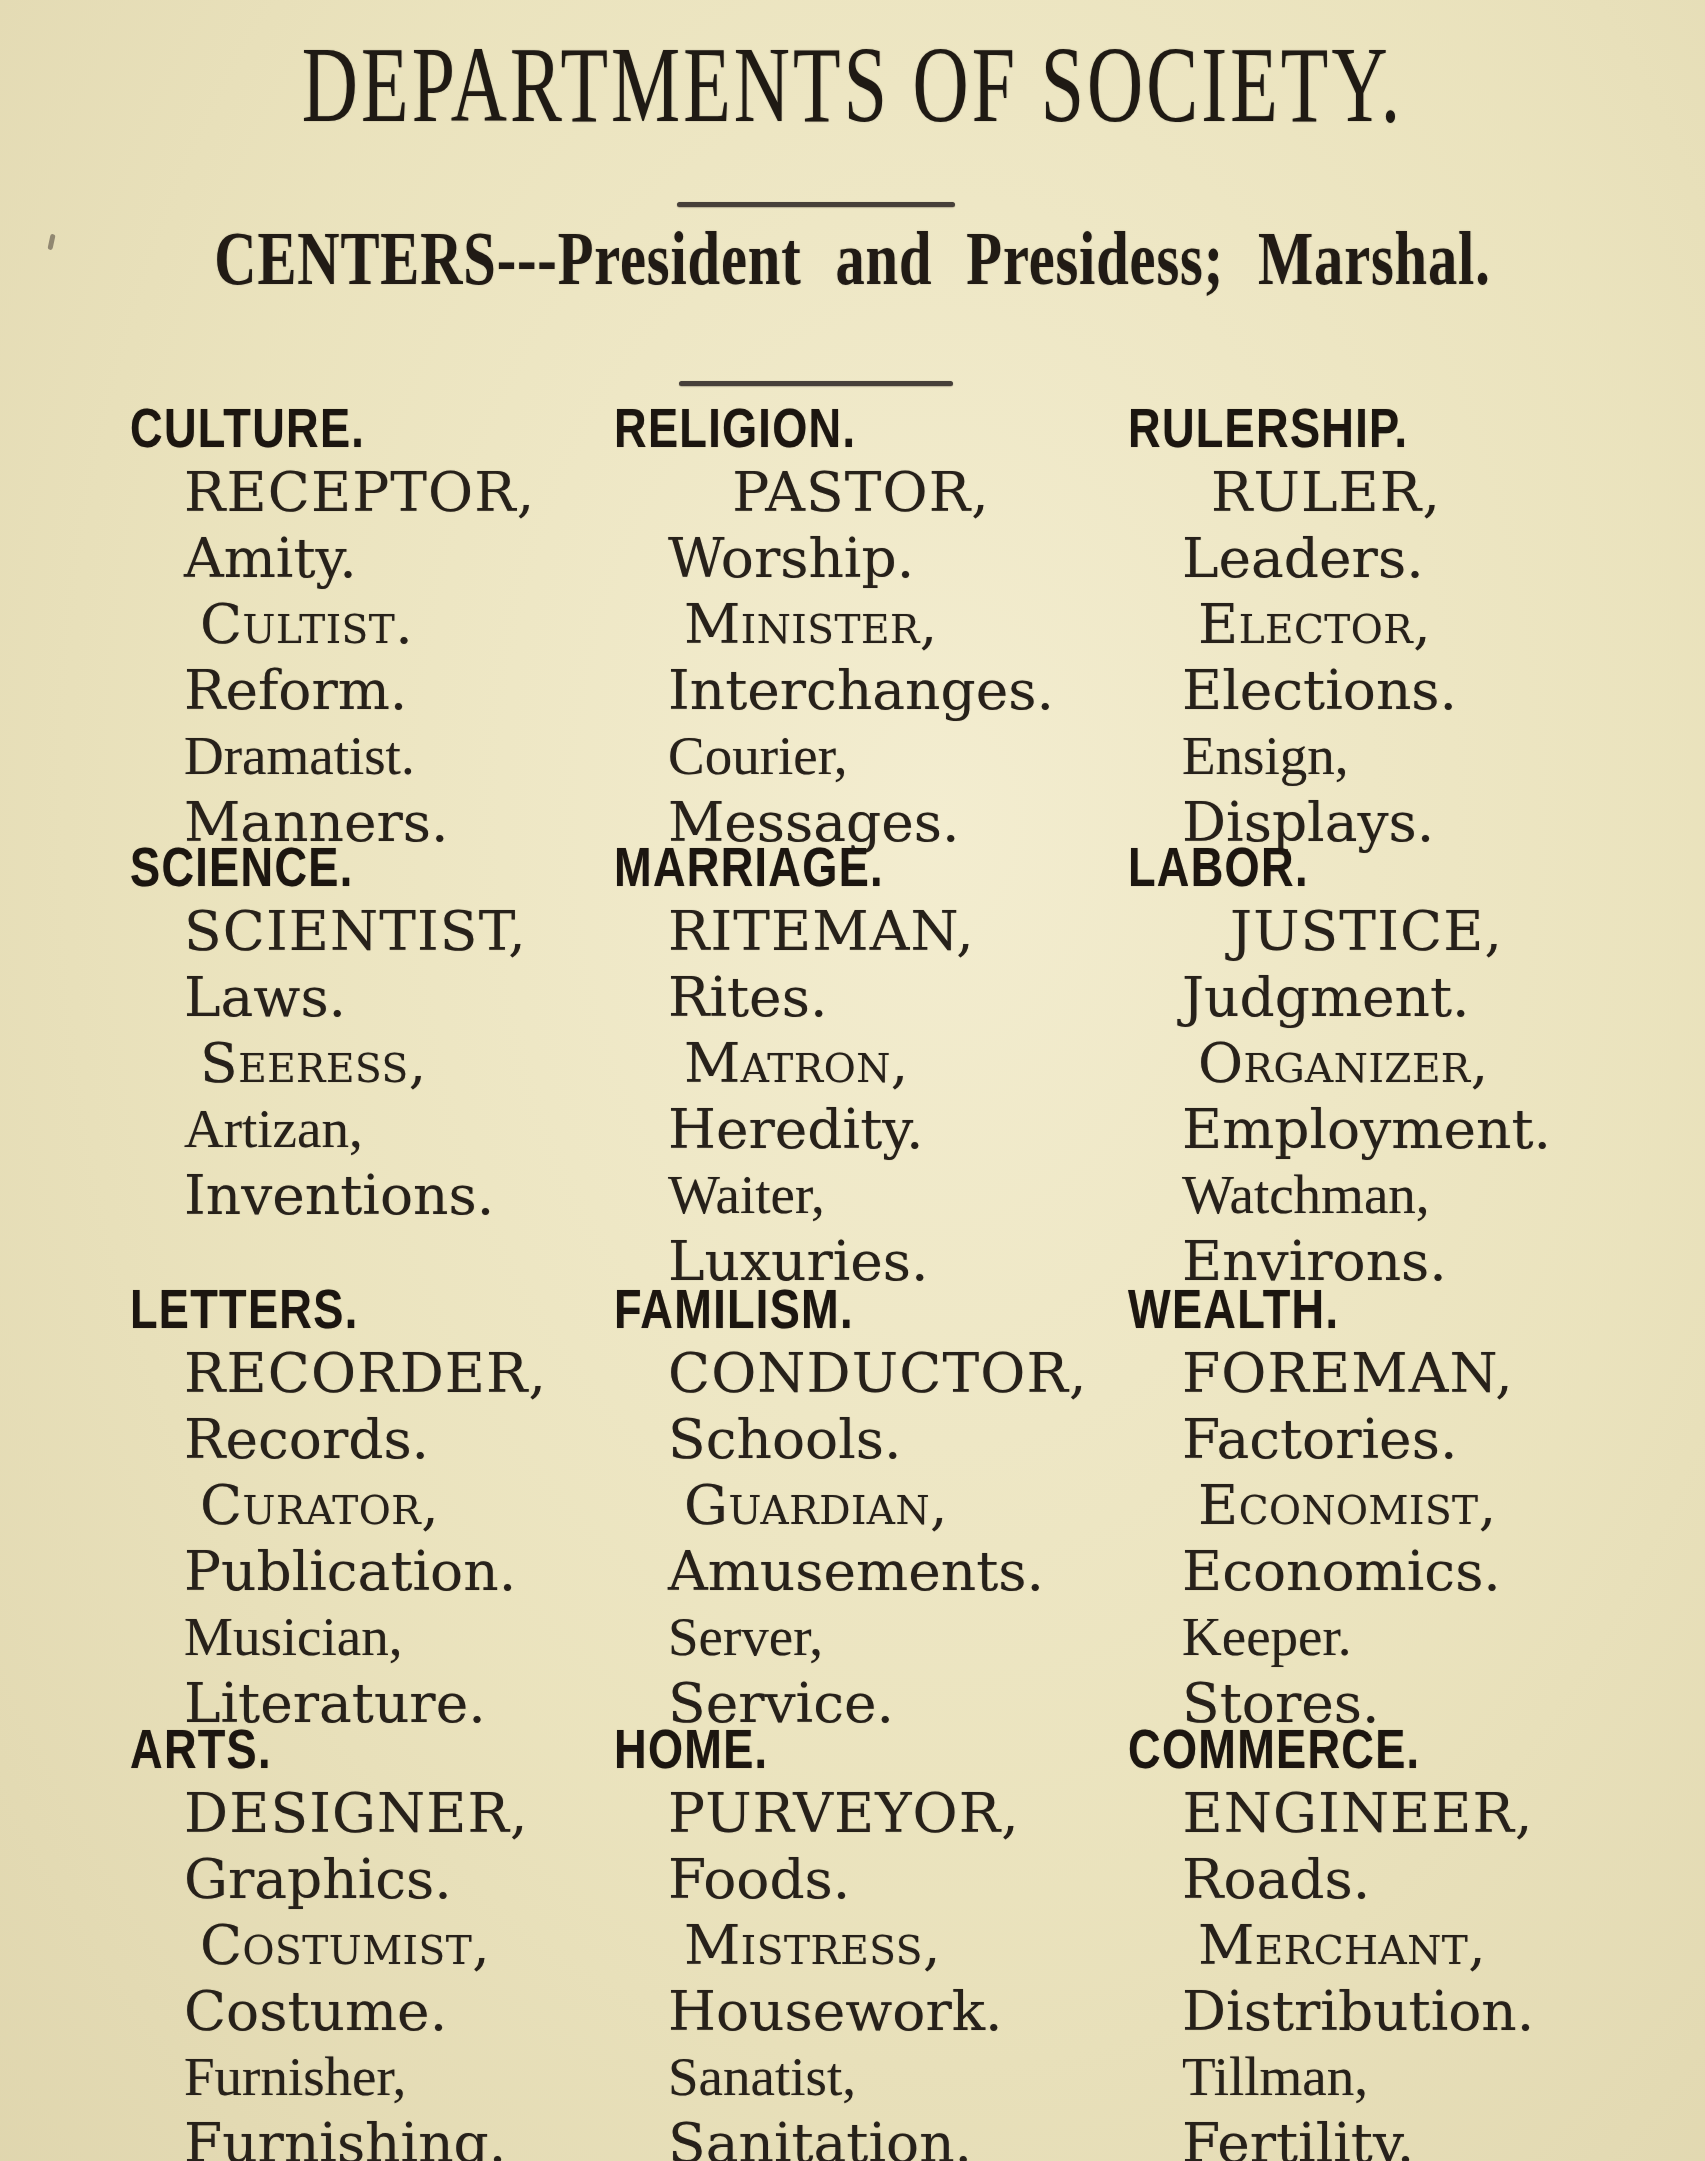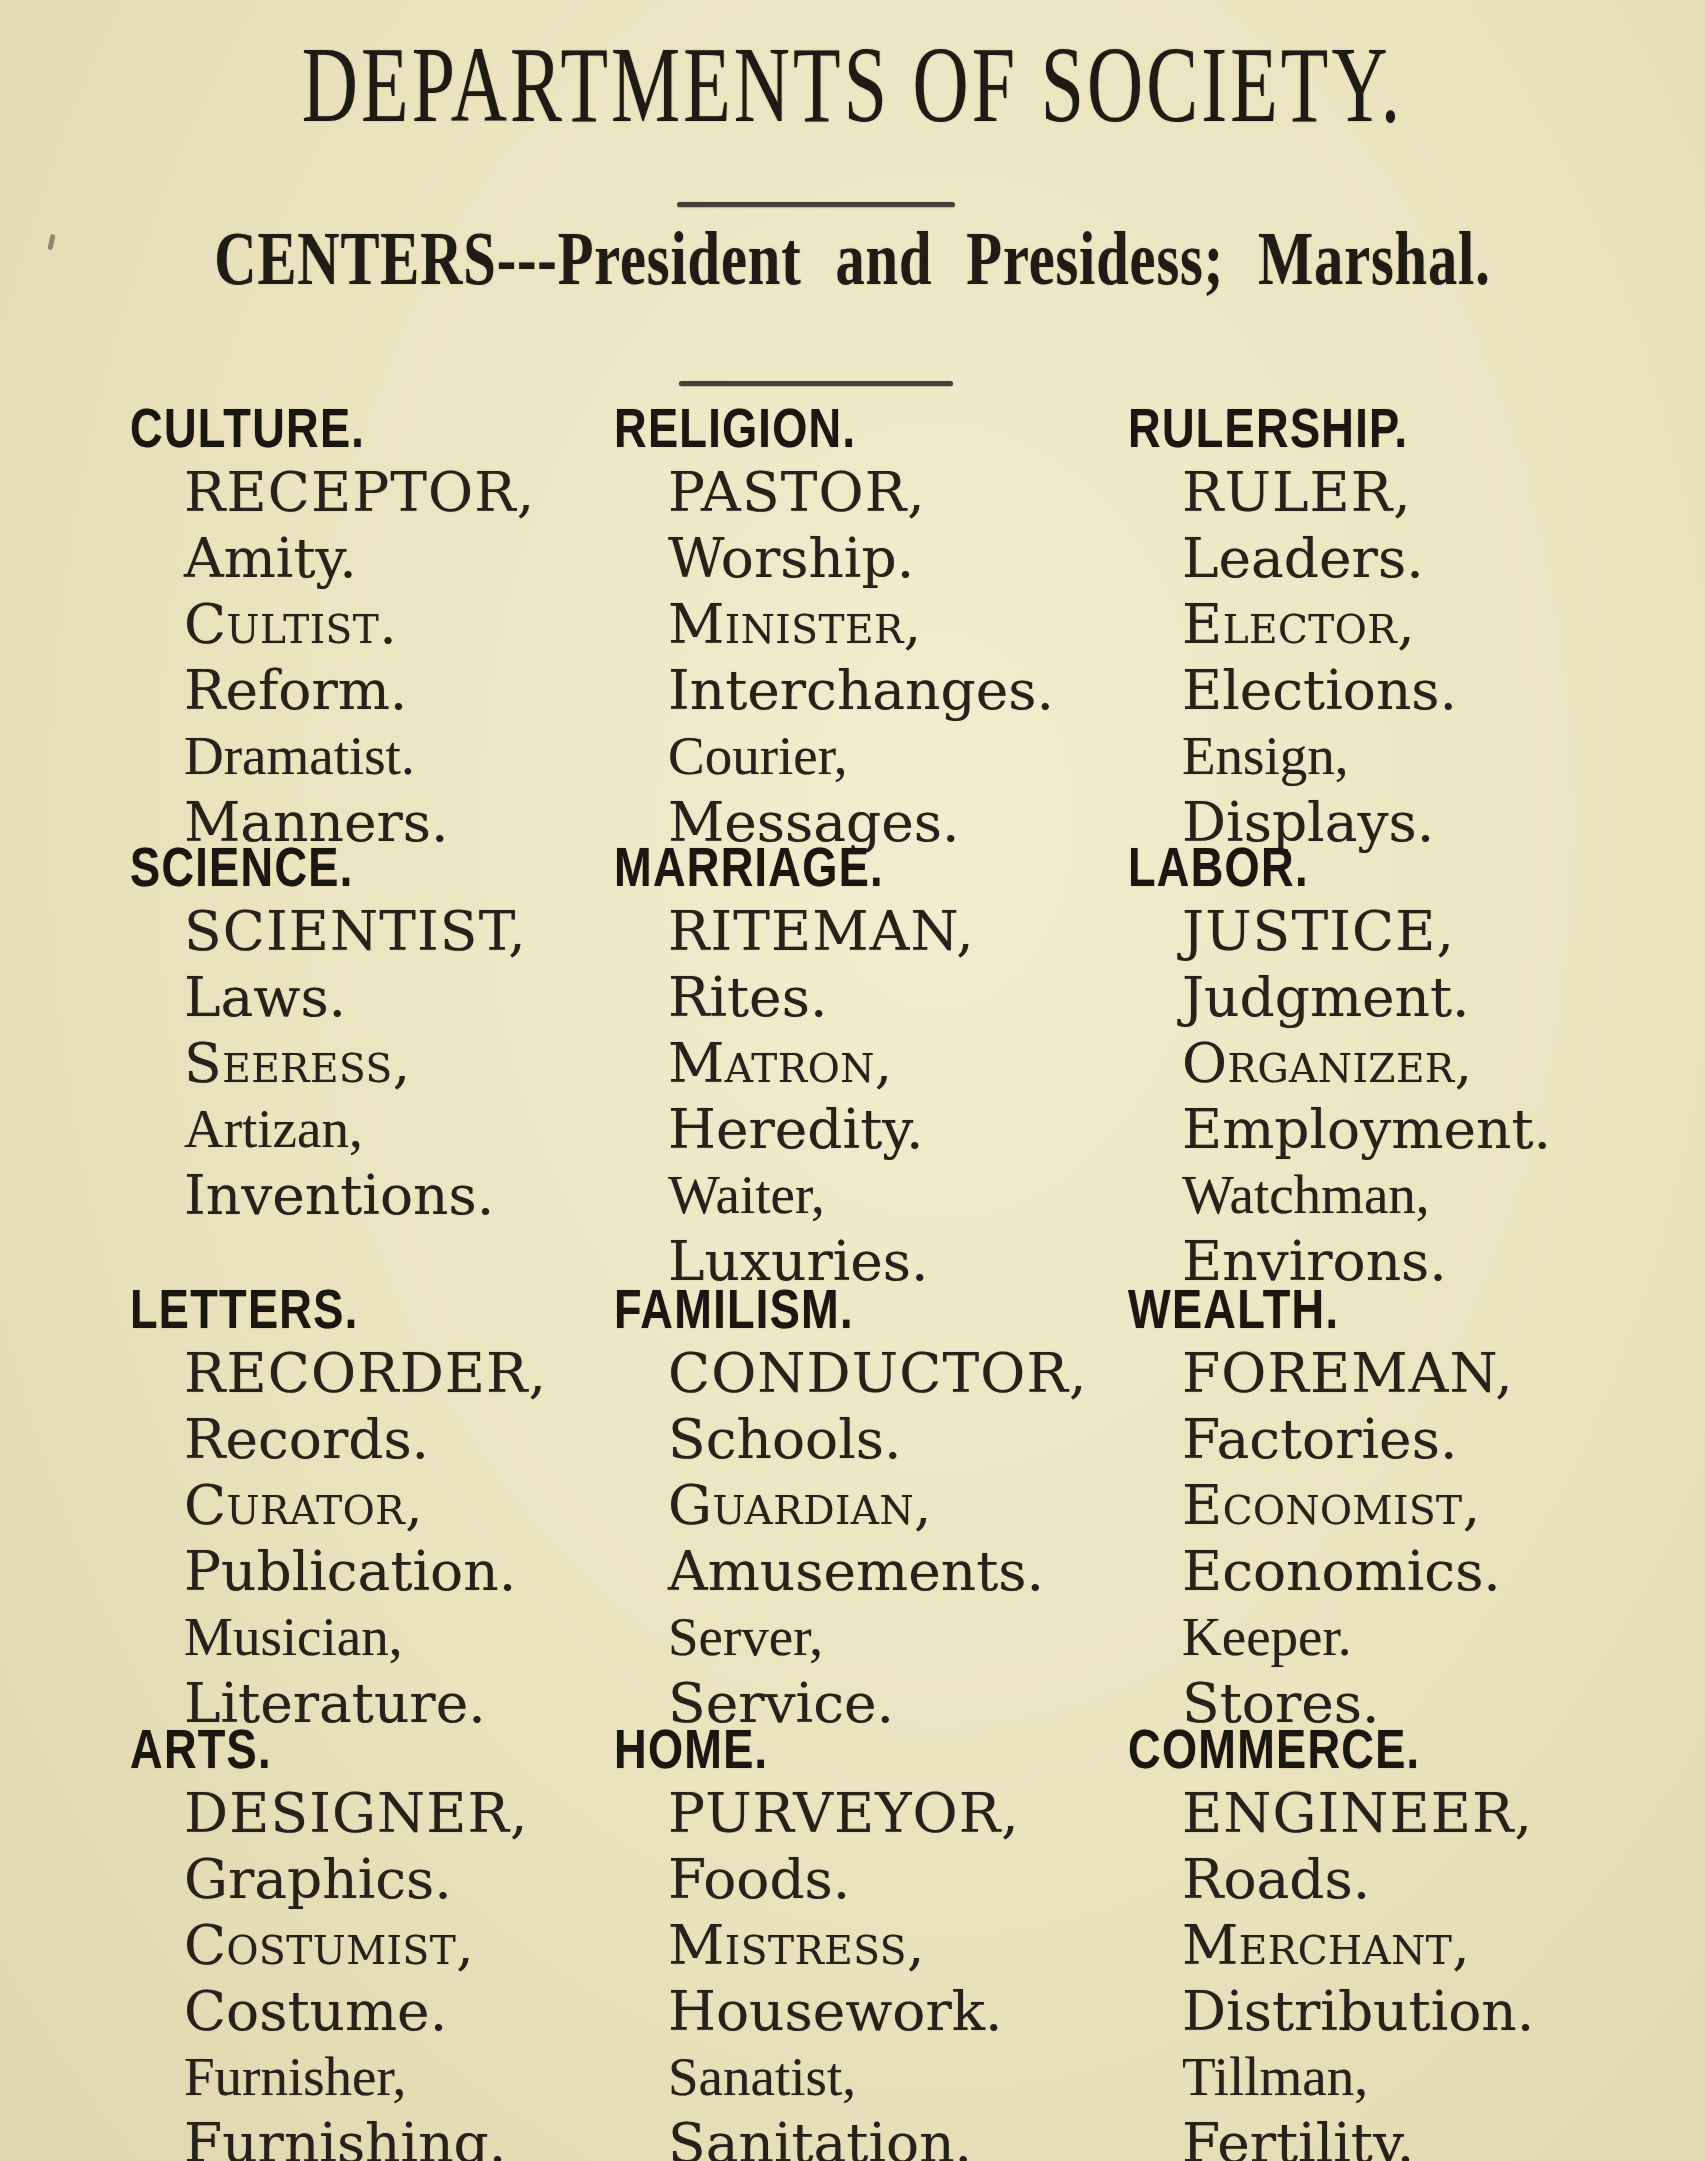--- a/index.html
+++ b/index.html
@@ -45,22 +45,22 @@
     font-family:"Liberation Sans", sans-serif; font-weight:700;
     font-size:55px; line-height:61px; letter-spacing:1.6px;
     transform:scaleX(0.82); transform-origin:0 50%;
     color:#1c1610; text-shadow:0 0 1.1px rgba(28,22,16,.45);
   }
   .dept-lines { list-style:none; margin:0; padding:0 0 0 54px; }
   .dept-lines li {
     font-size:55px; line-height:66px; white-space:nowrap;
     text-shadow:0 0 1.1px rgba(39,33,26,.38);
   }
-  .caps   { letter-spacing:1.1px; }
-  .sc     { font-variant:small-caps; letter-spacing:0.5px; }
+  .caps   { letter-spacing:1.1px;text-align:center; }
+  .sc     { font-variant:small-caps; letter-spacing:0.5px;margin-left:16px; }
   .italic { font-family:"Liberation Serif", serif; font-size:57px; }
 
   .speck {
     position:absolute; left:49px; top:234px; width:5.4px; height:16.3px;
     background:#4a4238; border-radius:3.3px; transform:rotate(12deg); opacity:.55;
   }
 </style>
 </head>
 <body>
 

